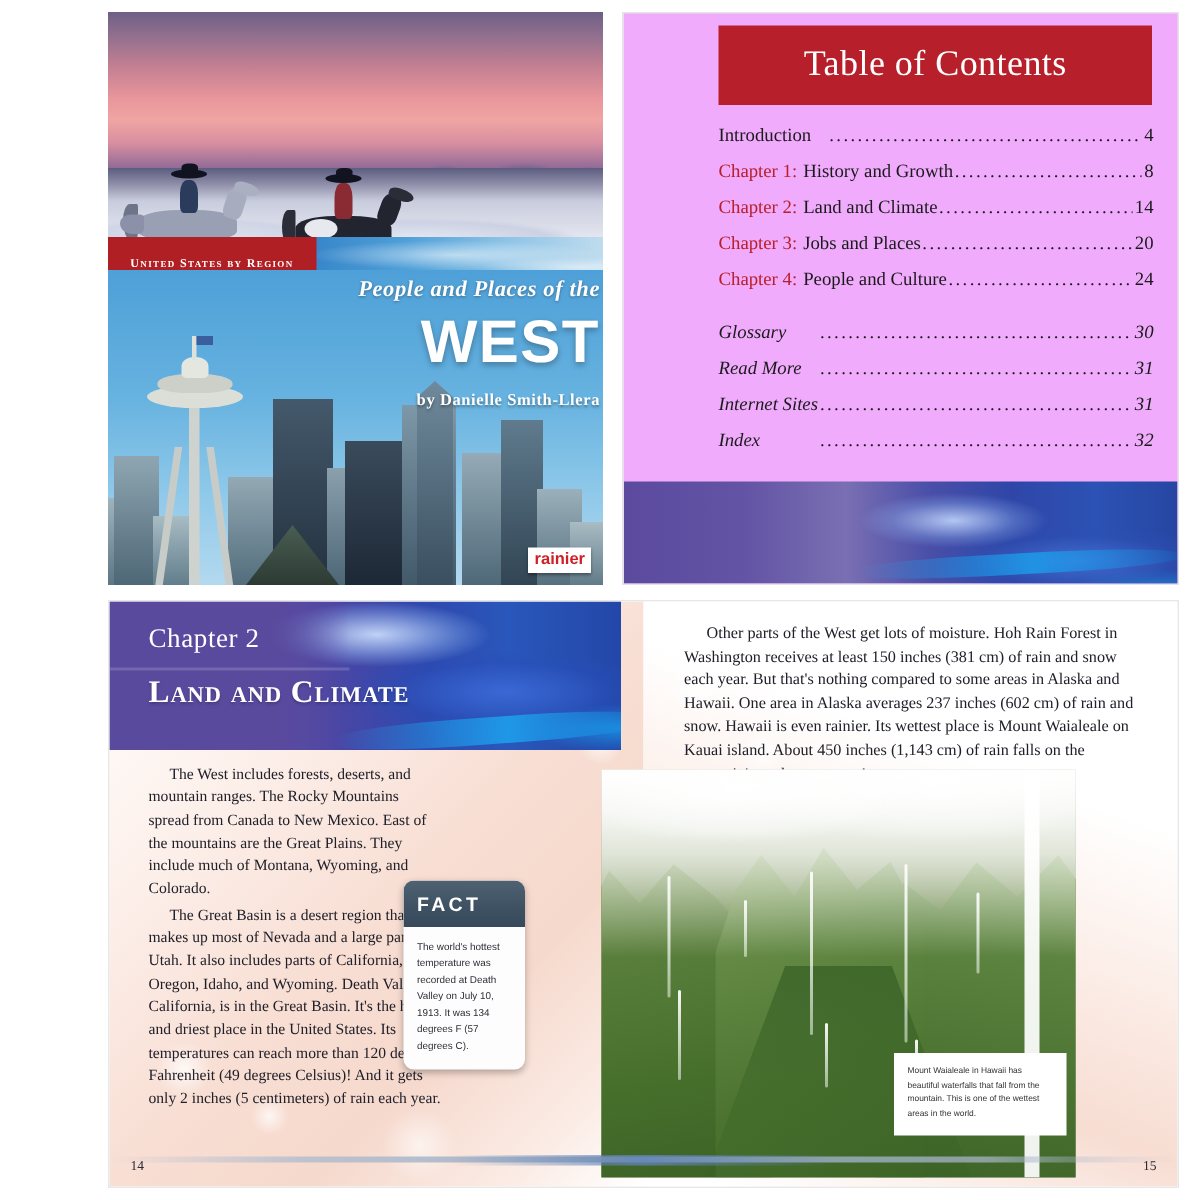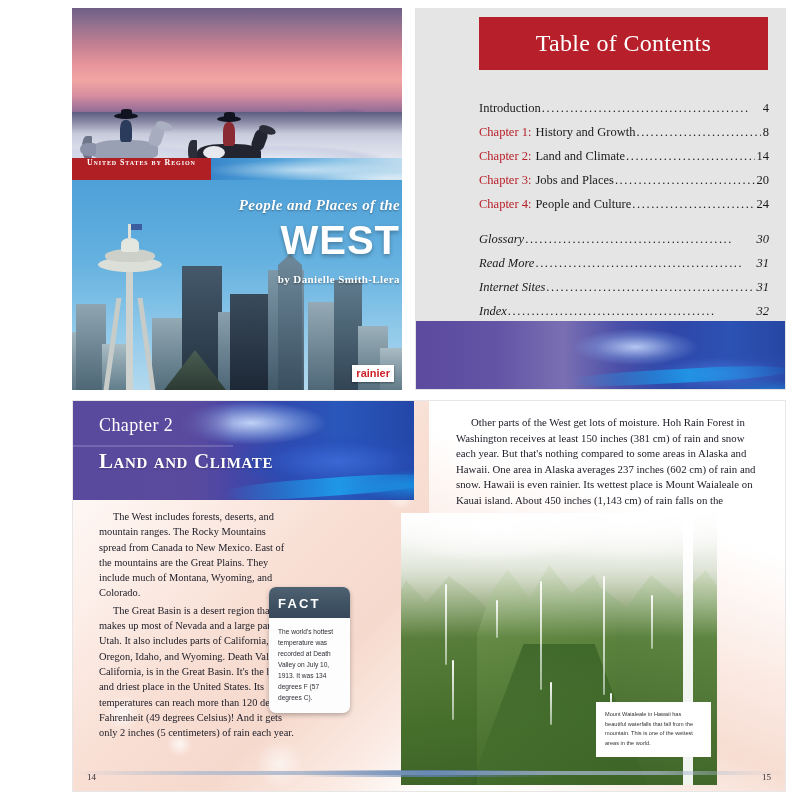--- a/index.html
+++ b/index.html
@@ -68,21 +68,21 @@
     background:linear-gradient(to right,#1b5fa8 0%,#2f7dc4 35%,#4f9fd8 60%,#8cc3e6 80%,#bfdcee 100%);
     overflow:hidden;
   }
   .series-band .wavy{
     position:absolute;left:42%;top:-8px;width:70%;height:40px;
     background:radial-gradient(ellipse 140px 14px at 40% 50%, rgba(255,255,255,.55) 0%, rgba(255,255,255,0) 70%),
                radial-gradient(ellipse 90px 9px at 75% 70%, rgba(255,255,255,.5) 0%, rgba(255,255,255,0) 70%);
   }
   .series-tag{
     position:absolute;left:0;top:0;width:42%;height:22px;background:#b01f24;
-    display:flex;align-items:flex-start;justify-content:center;
+    display:flex;align-items:flex-end;justify-content:center;
   }
   .series-tag span{
     color:#fff;font-family:"Liberation Serif",serif;font-weight:bold;
     font-size:8px;letter-spacing:.9px;font-variant:small-caps;white-space:nowrap;
   }
 
   
   .cover-bot{
     position:absolute;left:0;top:172px;width:100%;height:210px;overflow:hidden;
     background:linear-gradient(to bottom,#4ea0d8 0%,#66b2e0 40%,#8ec8e9 70%,#b3d9ef 100%);
@@ -99,45 +99,45 @@
 
   .logo{
     position:absolute;right:8px;bottom:8px;display:flex;height:17px;
     box-shadow:0 1px 2px rgba(0,0,0,.4);
   }
   .logo .finders{background:#fff;color:#cf2027;padding:1px 4px;font-family:"Liberation Sans",sans-serif;font-weight:bold;font-size:11px;line-height:15px;}
 
   .cover-title{position:absolute;left:118px;top:0;width:210px;text-align:right;}
   .t-pre{
     color:#ffffff;font-family:"Liberation Serif",serif;font-style:italic;font-weight:bold;
-    font-size:15px;letter-spacing:.4px;margin-top:17px;text-shadow:0 1px 2px rgba(0,0,0,.35);
+    font-size:15px;letter-spacing:.4px;margin-top:5px;text-shadow:0 1px 2px rgba(0,0,0,.35);
   }
   .t-main{
     color:#ffffff;font-family:"Liberation Sans",sans-serif;font-weight:bold;
     font-size:40px;line-height:56px;letter-spacing:1px;margin-top:-2px;
     text-shadow:0 2px 4px rgba(0,0,0,.3);
   }
   .t-by{
     color:#ffffff;font-family:"Liberation Serif",serif;font-weight:bold;
     font-size:11px;letter-spacing:.4px;margin-top:5px;text-shadow:0 1px 2px rgba(0,0,0,.4);
   }
 
   
   .tocpage{
     position:absolute;left:415px;top:8px;width:371px;height:382px;
-    background:#e5e5e5;overflow:hidden;border:1px solid #e4e4e4;box-sizing:border-box;
+    background:#f0abfc;overflow:hidden;border:1px solid #e4e4e4;box-sizing:border-box;
   }
   .toc-head{
     position:absolute;left:63px;top:8px;width:289px;height:53px;background:#b7202a;
     display:flex;align-items:center;justify-content:center;
   }
   .toc-head span{
     color:#fff;font-family:"Liberation Serif",serif;font-size:24px;letter-spacing:.3px;
   }
-  .toc-list{position:absolute;left:63px;top:92px;width:290px;}
+  .toc-list{position:absolute;left:63px;top:74px;width:290px;text-align:right;}
   .toc-row{display:flex;align-items:baseline;font-size:12.5px;color:#1a1a1a;margin-bottom:9px;white-space:nowrap;}
   .toc-row .ch{color:#b7202a;margin-right:4px;}
   .toc-row .nm{}
   .toc-row .dots{
     flex:1;overflow:hidden;white-space:nowrap;margin:0 1px;
     font-size:12.5px;letter-spacing:1.6px;color:#1a1a1a;
   }
   .toc-row .pg{margin-left:1px;}
   .toc-gap{height:11px;}
   .toc-row.ital{font-style:italic;}

